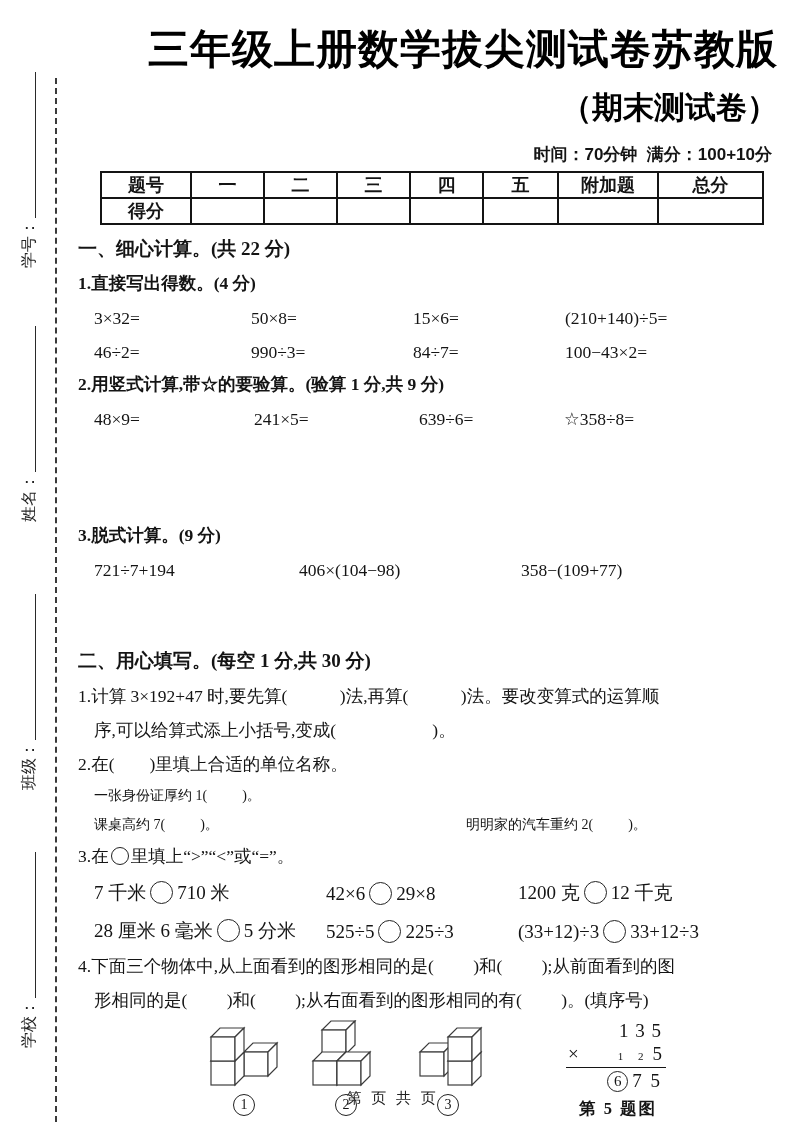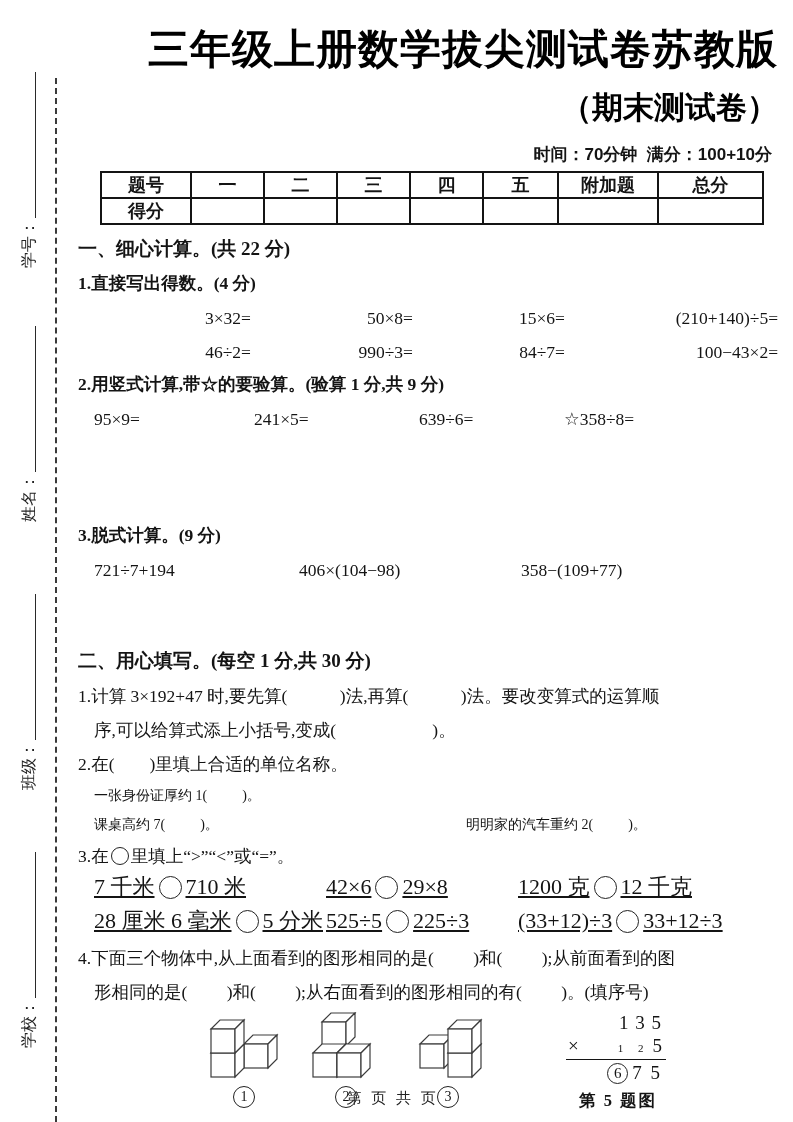--- a/index.html
+++ b/index.html
@@ -45,36 +45,36 @@
 
   table.score { border-collapse:collapse; margin-top:5px; margin-left:22px; table-layout:fixed; }
   table.score td {
     border:2px solid #141414; text-align:center; vertical-align:middle;
     font-size:18px; font-weight:bold; height:22px; overflow:hidden;
   }
 
   .sec-heading { font-size:19px; font-weight:bold; margin-top:11px; }
   .stem { font-size:17.5px; font-weight:bold; margin-top:9px; }
   .eq-row { display:grid; padding-left:16px; margin-top:13px; font-size:17.5px; }
-  .eq-row.c4a { grid-template-columns:157px 162px 152px 1fr;text-align:right; }
+  .eq-row.c4a { grid-template-columns:157px 162px 152px 1fr; }
   .eq-row.c4b { grid-template-columns:160px 165px 145px 1fr; }
   .eq-row.c3 { grid-template-columns:205px 222px 1fr; }
   .gap-work-lg { height:84px; }
   .gap-work-md { height:56px; }
 
   .fill-line { font-size:17.5px; margin-top:10px; }
   .fill-line.indent { padding-left:16px; }
   .pair-row { display:grid; grid-template-columns:372px 1fr; padding-left:16px; margin-top:11px; font-size:14px; }
 
   .cmp-circle {
     display:inline-block; width:23px; height:23px; border:1.5px solid #222;
     border-radius:50%; vertical-align:-5px; margin:0 4px;
   }
   .cmp-circle.small { width:18px; height:18px; vertical-align:-3px; margin:0 2px; }
-  .cmp-row { display:grid; grid-template-columns:232px 192px 1fr; padding-left:16px; margin-top:4px; font-size:22px; align-items:center;text-decoration:underline; }
+  .cmp-row { display:grid; grid-template-columns:232px 192px 1fr; padding-left:16px; margin-top:12px; font-size:19px; align-items:center; }
 
   
   .figures-row { display:flex; margin-top:8px; margin-left:118px; }
   .fig4 { width:300px; }
   .cube-strip { display:flex; justify-content:space-between; padding:0 6px; }
   .cube-box { width:84px; display:flex; flex-direction:column; align-items:center; }
   .circ-label {
     display:inline-flex; align-items:center; justify-content:center;
     width:22px; height:22px; border:1.5px solid #222; border-radius:50%;
     font-size:14px; margin-top:4px; font-family:"Liberation Serif",serif;
@@ -176,21 +176,21 @@
   </div>
   <div class="eq-row c4a">
     <span class="txt">46÷2=</span>
     <span class="txt">990÷3=</span>
     <span class="txt">84÷7=</span>
     <span class="txt">100−43×2=</span>
   </div>
 
   <div class="stem txt">2.用竖式计算,带☆的要验算。(验算 1 分,共 9 分)</div>
   <div class="eq-row c4b">
-    <span class="txt">95×9=</span>
+    <span class="txt">48×9=</span>
     <span class="txt">241×5=</span>
     <span class="txt">639÷6=</span>
     <span class="txt">☆358÷8=</span>
   </div>
   <div class="gap-work-lg"></div>
 
   <div class="stem txt">3.脱式计算。(9 分)</div>
   <div class="eq-row c3">
     <span class="txt">721÷7+194</span>
     <span class="txt">406×(104−98)</span>

